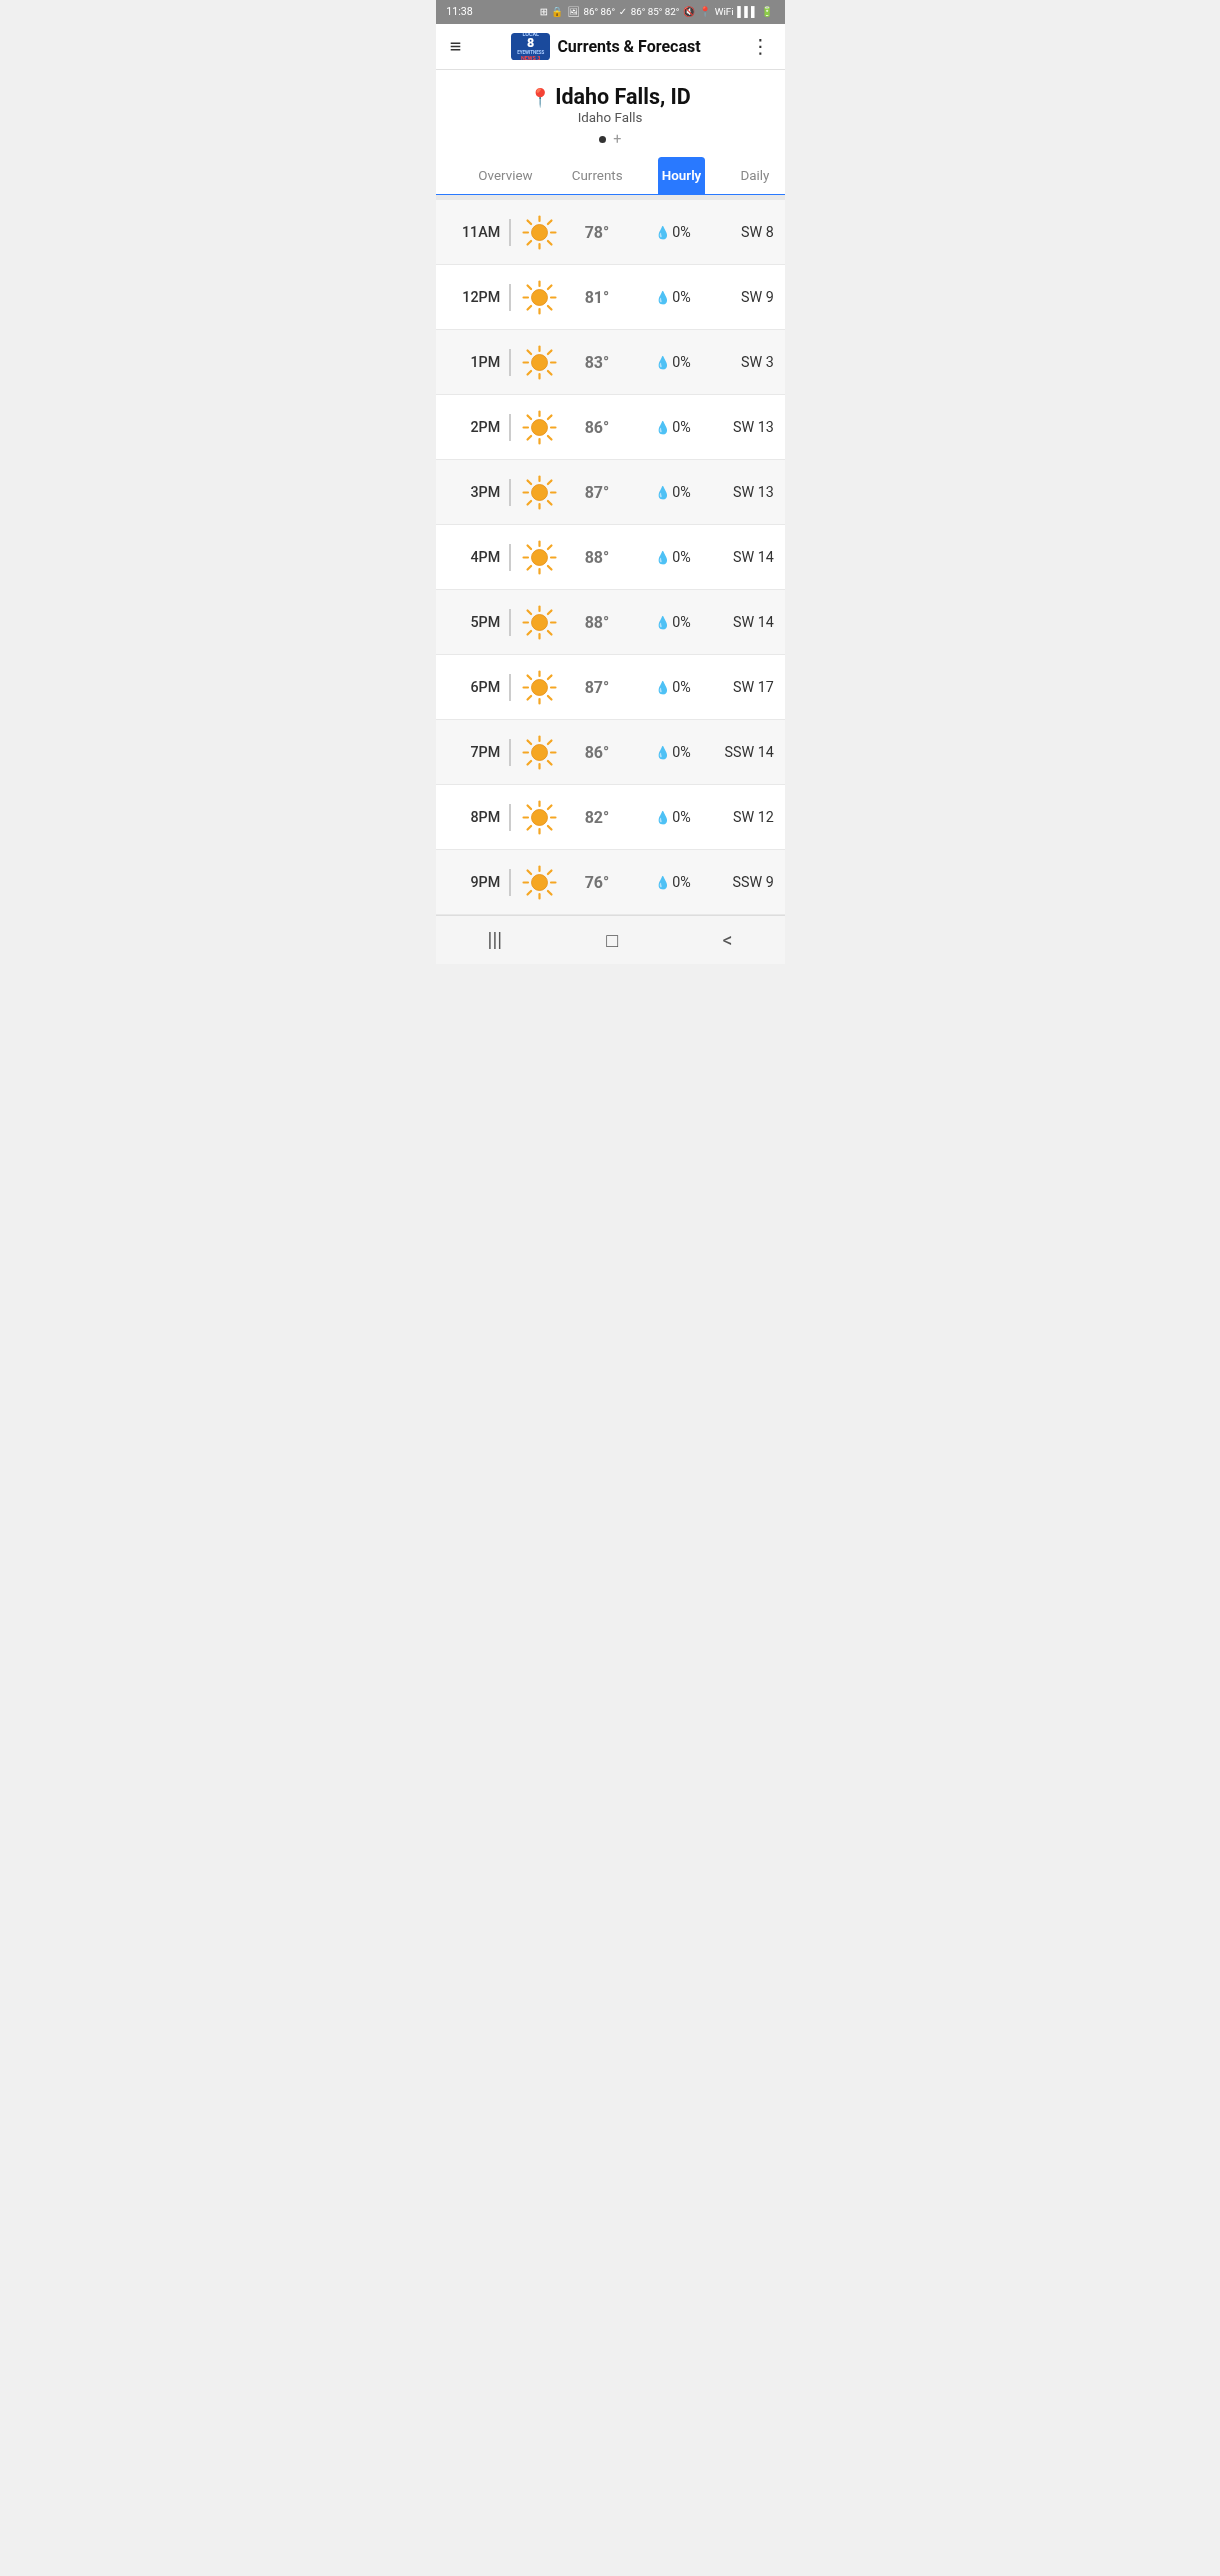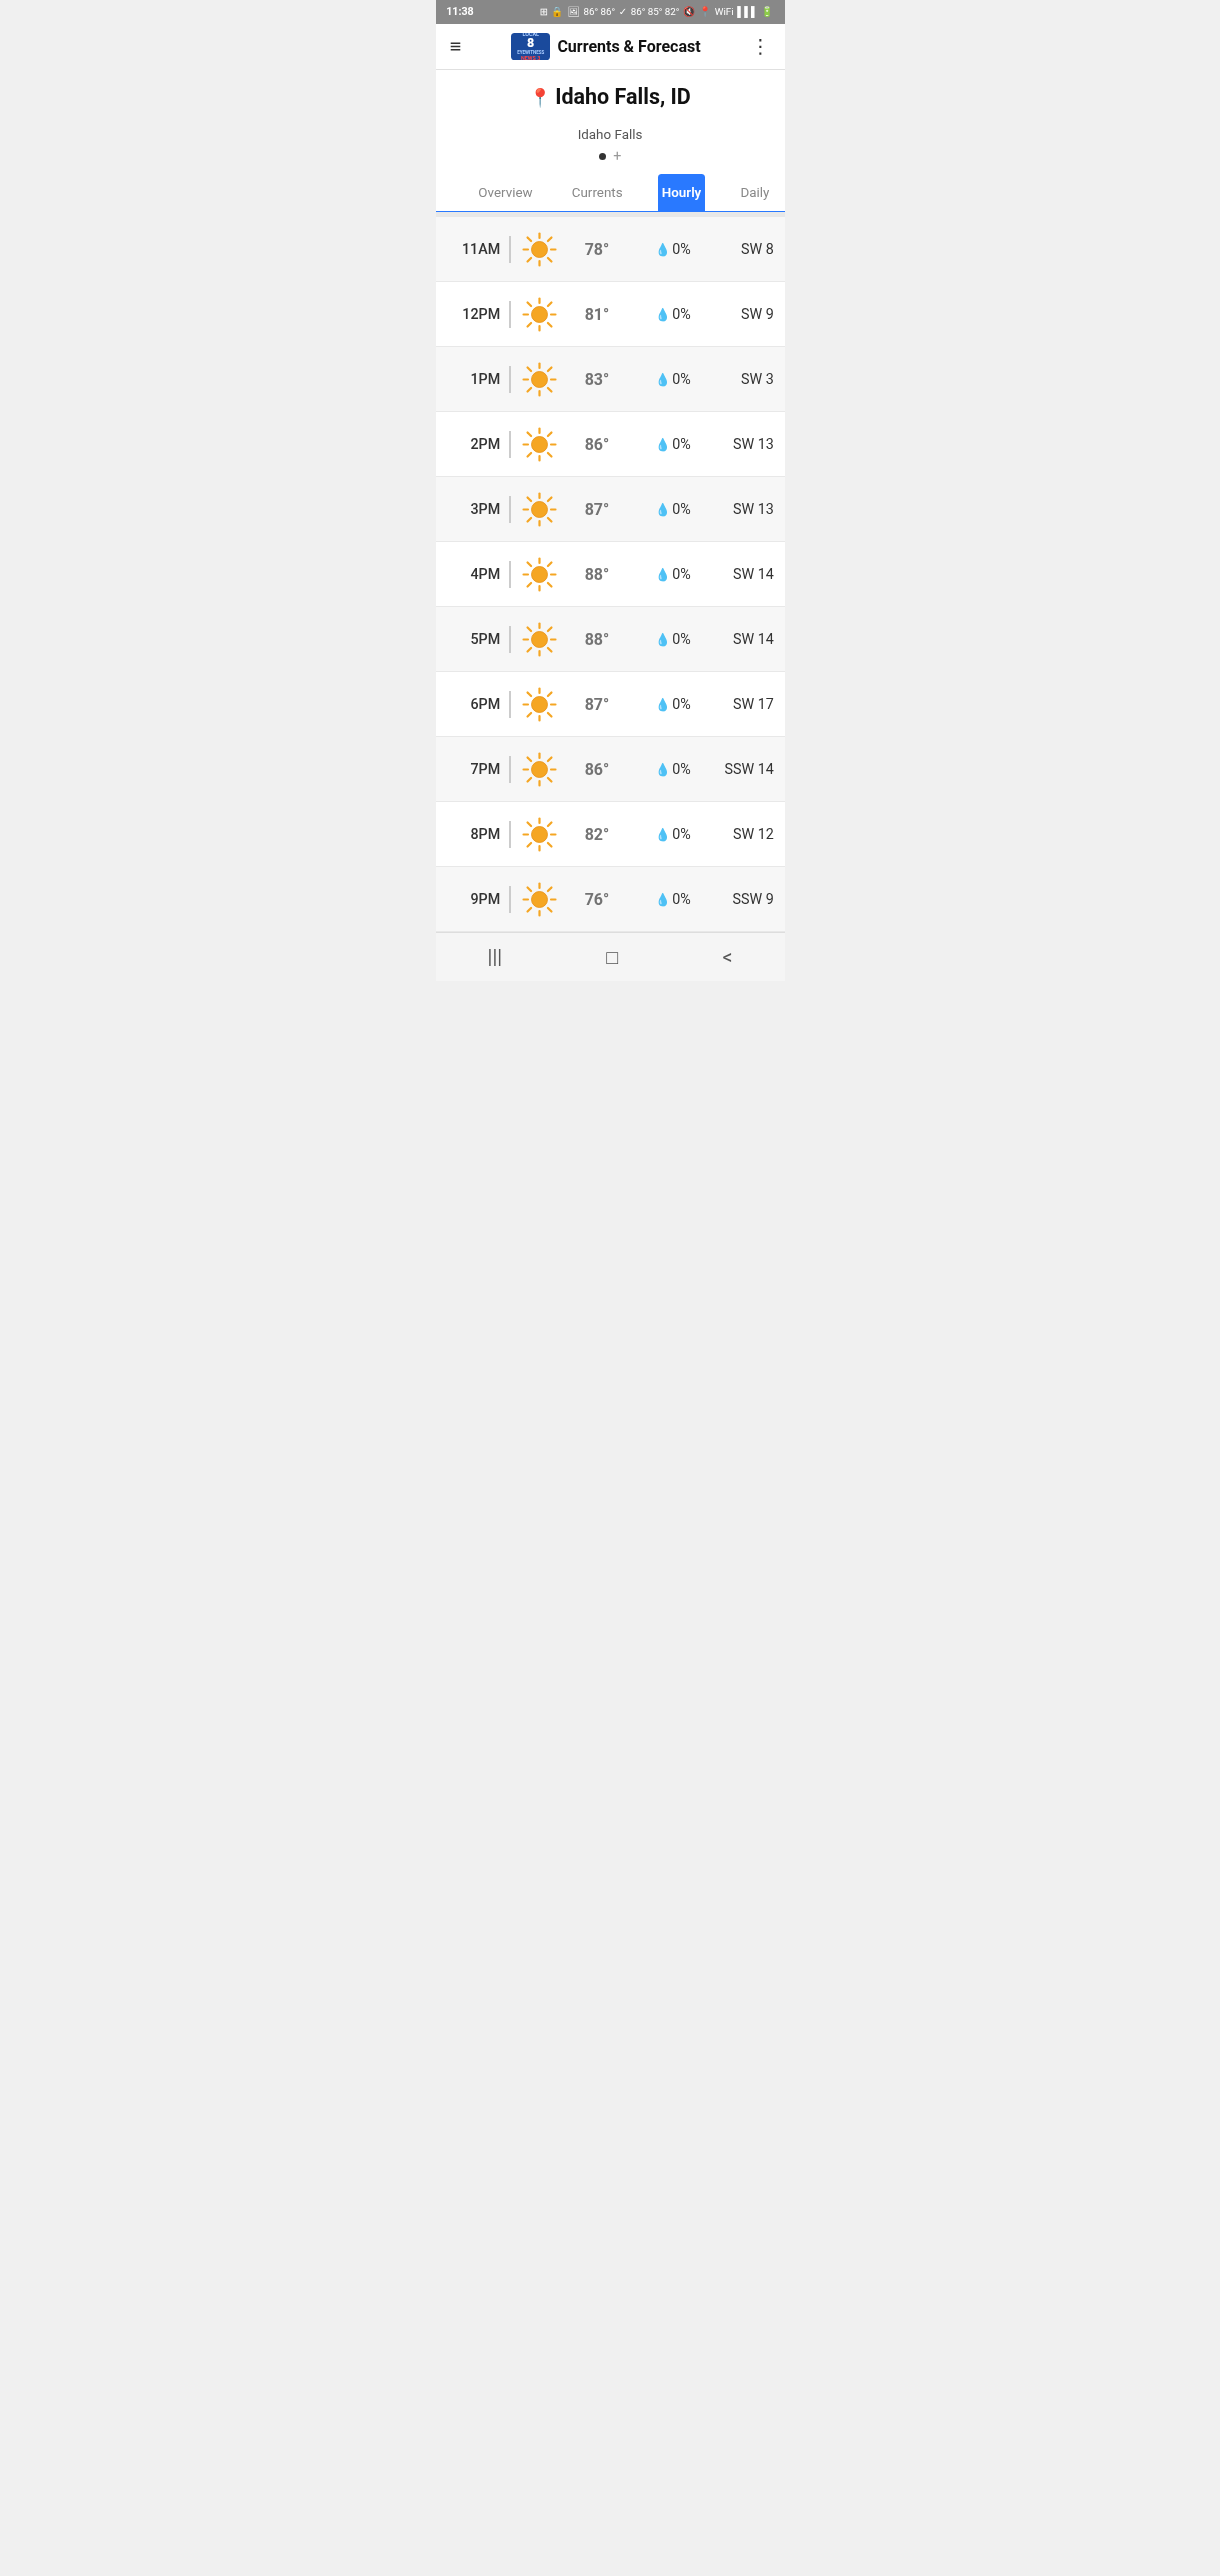--- a/index.html
+++ b/index.html
@@ -15,21 +15,21 @@
     
     .status-bar {
       background: #888;
       color: white;
       font-size: 10.7px;
       padding: 5.4px 10.7px;
       display: flex;
       justify-content: space-between;
       align-items: center;
     }
-    .status-left { font-weight: bold; }
+    .status-left { font-weight: normal; }
     .status-right { display: flex; align-items: center; gap: 3.6px; font-size: 9.8px; }
 
     
     .top-bar {
       background: white;
       display: flex;
       align-items: center;
       justify-content: space-between;
       padding: 9px 14.3px;
       border-bottom: 0.9px solid #e0e0e0;
@@ -83,21 +83,21 @@
       font-weight: bold;
       color: #111;
     }
     .location-pin {
       font-size: 18px;
       margin-right: 3.6px;
     }
     .location-sub {
       font-size: 13.4px;
       color: #555;
-      margin-top: 18px;
+      margin-top: 1px;
     }
     .location-dots {
       display: flex;
       align-items: center;
       justify-content: center;
       gap: 7.2px;
       margin-top: 7.2px;
     }
     .dot-active {
       width: 7.2px;

